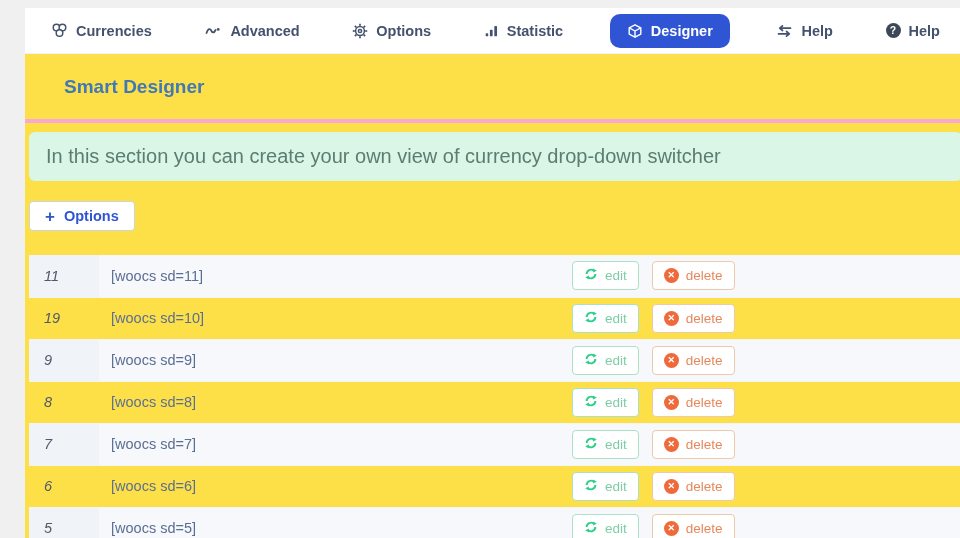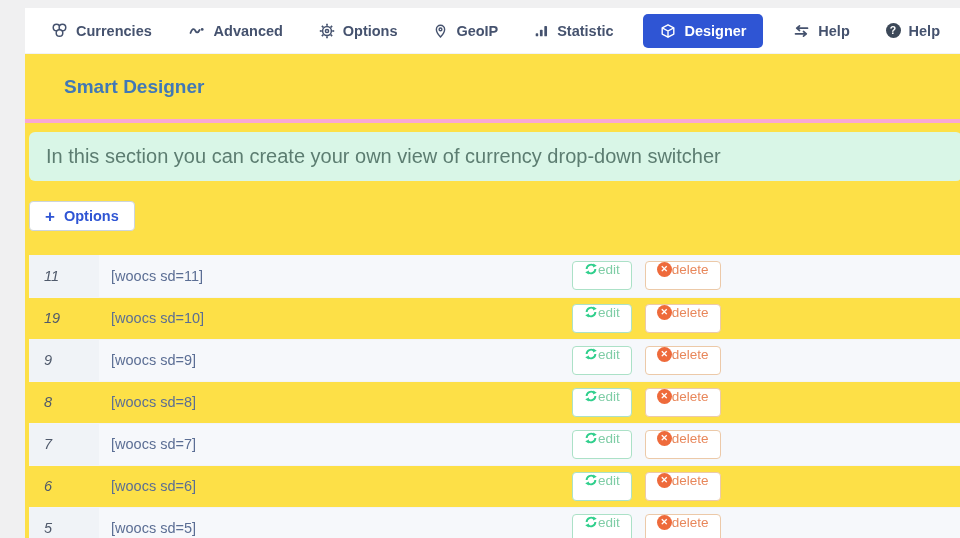--- a/index.html
+++ b/index.html
@@ -21,21 +21,21 @@
     justify-content:space-between; padding:0 20px;
     border-bottom:1px solid #f1f3f6; background:#fff;
   }
   .nav-item {
     display:flex; align-items:center; gap:8px;
     color:#45526e; font-size:14.5px; font-weight:700;
     cursor:pointer; padding:8px 6px; white-space:nowrap;
   }
   .nav-item svg { display:block; }
   .nav-item.active {
-    background:#2f55d4; color:#ffffff; border-radius:5px; padding:9px 17px;
+    background:#2f55d4; color:#ffffff; border-radius:10px; padding:9px 17px;
   }
   .q-circle {
     width:15px; height:15px; border-radius:50%; background:#3c4858;
     color:#fff; font-size:10.5px; font-weight:700;
     display:inline-flex; align-items:center; justify-content:center; line-height:1;
   }
   
   .page-head { padding:22px 39px 21px; border-bottom:4px solid #f9a8d4; }
   .page-title { color:#4178b6; font-size:19px; font-weight:700; }
   
@@ -57,21 +57,21 @@
     width:100%; border-collapse:collapse; margin-top:24px; font-size:14.5px;
   }
   table.designer-list tr { height:42px; }
   table.designer-list tr.striped { background:#f6f8fb; }
   table.designer-list tr + tr td { border-top:1px solid #f2f4f8; }
   td.c-id { width:70px; padding-left:15px; color:#4f596b;font-style:italic; }
   tr.striped td.c-id { background:#f0f3f7; }
   td.c-code { color:#5b6e94; padding-left:12px; }
   td.c-actions { width:390px; }
   .btn-edit, .btn-delete {
-    display:inline-flex; align-items:flex-start; background:#fff;
+    display:inline-flex; align-items:center; gap:7px; background:#fff;
     border-radius:4px; height:29px; padding:0 11px; cursor:pointer;
     font-size:13.5px; vertical-align:middle;
     font-family:"Liberation Sans", sans-serif;
   }
   .btn-edit   { border:1px solid #abe1c7; color:#7fcda6; }
   .btn-delete { border:1px solid #ecc9a8; color:#e8875b; margin-left:9px; }
   .x-circle {
     width:15px; height:15px; border-radius:50%; background:#ee6a3b;
     color:#fff; font-size:9px; font-weight:700;
     display:inline-flex; align-items:center; justify-content:center; line-height:1;
@@ -118,29 +118,20 @@
             <line x1="2.9" y1="2.9" x2="4.3" y2="4.3"></line>
             <line x1="11.7" y1="11.7" x2="13.1" y2="13.1"></line>
             <line x1="2.9" y1="13.1" x2="4.3" y2="11.7"></line>
             <line x1="11.7" y1="4.3" x2="13.1" y2="2.9"></line>
           </g>
         </svg>
       </span>
       <span>Options</span>
     </div>
 
-    <div class="nav-item">
-      <span>
-        <svg width="15" height="16" viewBox="0 0 16 16" fill="none" stroke="#45526e" stroke-width="1.5">
-          <path d="M8 1.8C5.5 1.8 3.6 3.8 3.6 6.3 3.6 9.8 8 14.3 8 14.3s4.4-4.5 4.4-8C12.4 3.8 10.5 1.8 8 1.8z"></path>
-          <circle cx="8" cy="6.3" r="1.5"></circle>
-        </svg>
-      </span>
-      <span>GeoIP</span>
-    </div>
 
     <div class="nav-item">
       <span>
         <svg width="15" height="16" viewBox="0 0 16 16" fill="#45526e">
           <rect x="1.8" y="10.4" width="2.7" height="3.2" rx="0.9"></rect>
           <rect x="6.3" y="6.6" width="2.9" height="7" rx="0.9"></rect>
           <rect x="11" y="2.6" width="2.9" height="11" rx="0.9"></rect>
         </svg>
       </span>
       <span>Statistic</span>

